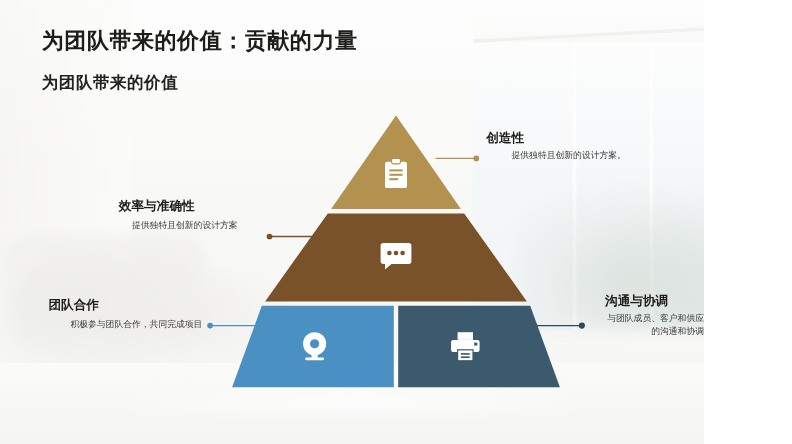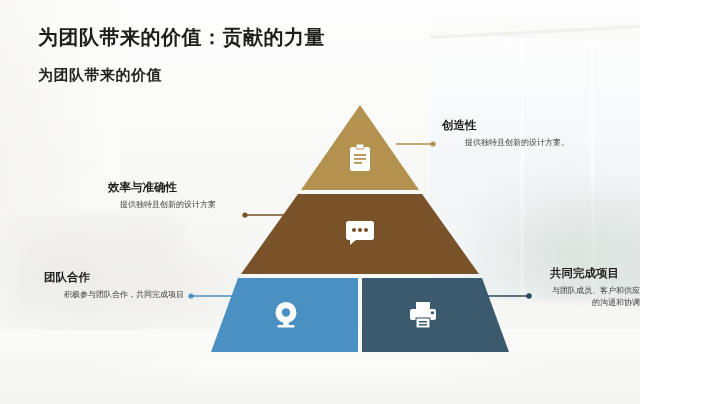--- a/index.html
+++ b/index.html
@@ -206,17 +206,17 @@
     <div class="co-title">效率与准确性</div>
     <div class="co-desc w2">提供独特且创新的设计方案</div>
   </div>
 
   <div class="callout" style="left:44px; top:270px;">
     <div class="co-title">团队合作</div>
     <div class="co-desc w3">积极参与团队合作，共同完成项目</div>
   </div>
 
   <div class="callout co-right" style="left:550px; top:266px;">
-    <div class="co-title">共同完成项目</div>
+    <div class="co-title">沟通与协调</div>
     <div class="co-desc w4">与团队成员、客户和供应商进行良好的沟通和协调</div>
   </div>
 
 </div>
 
 </body></html>

